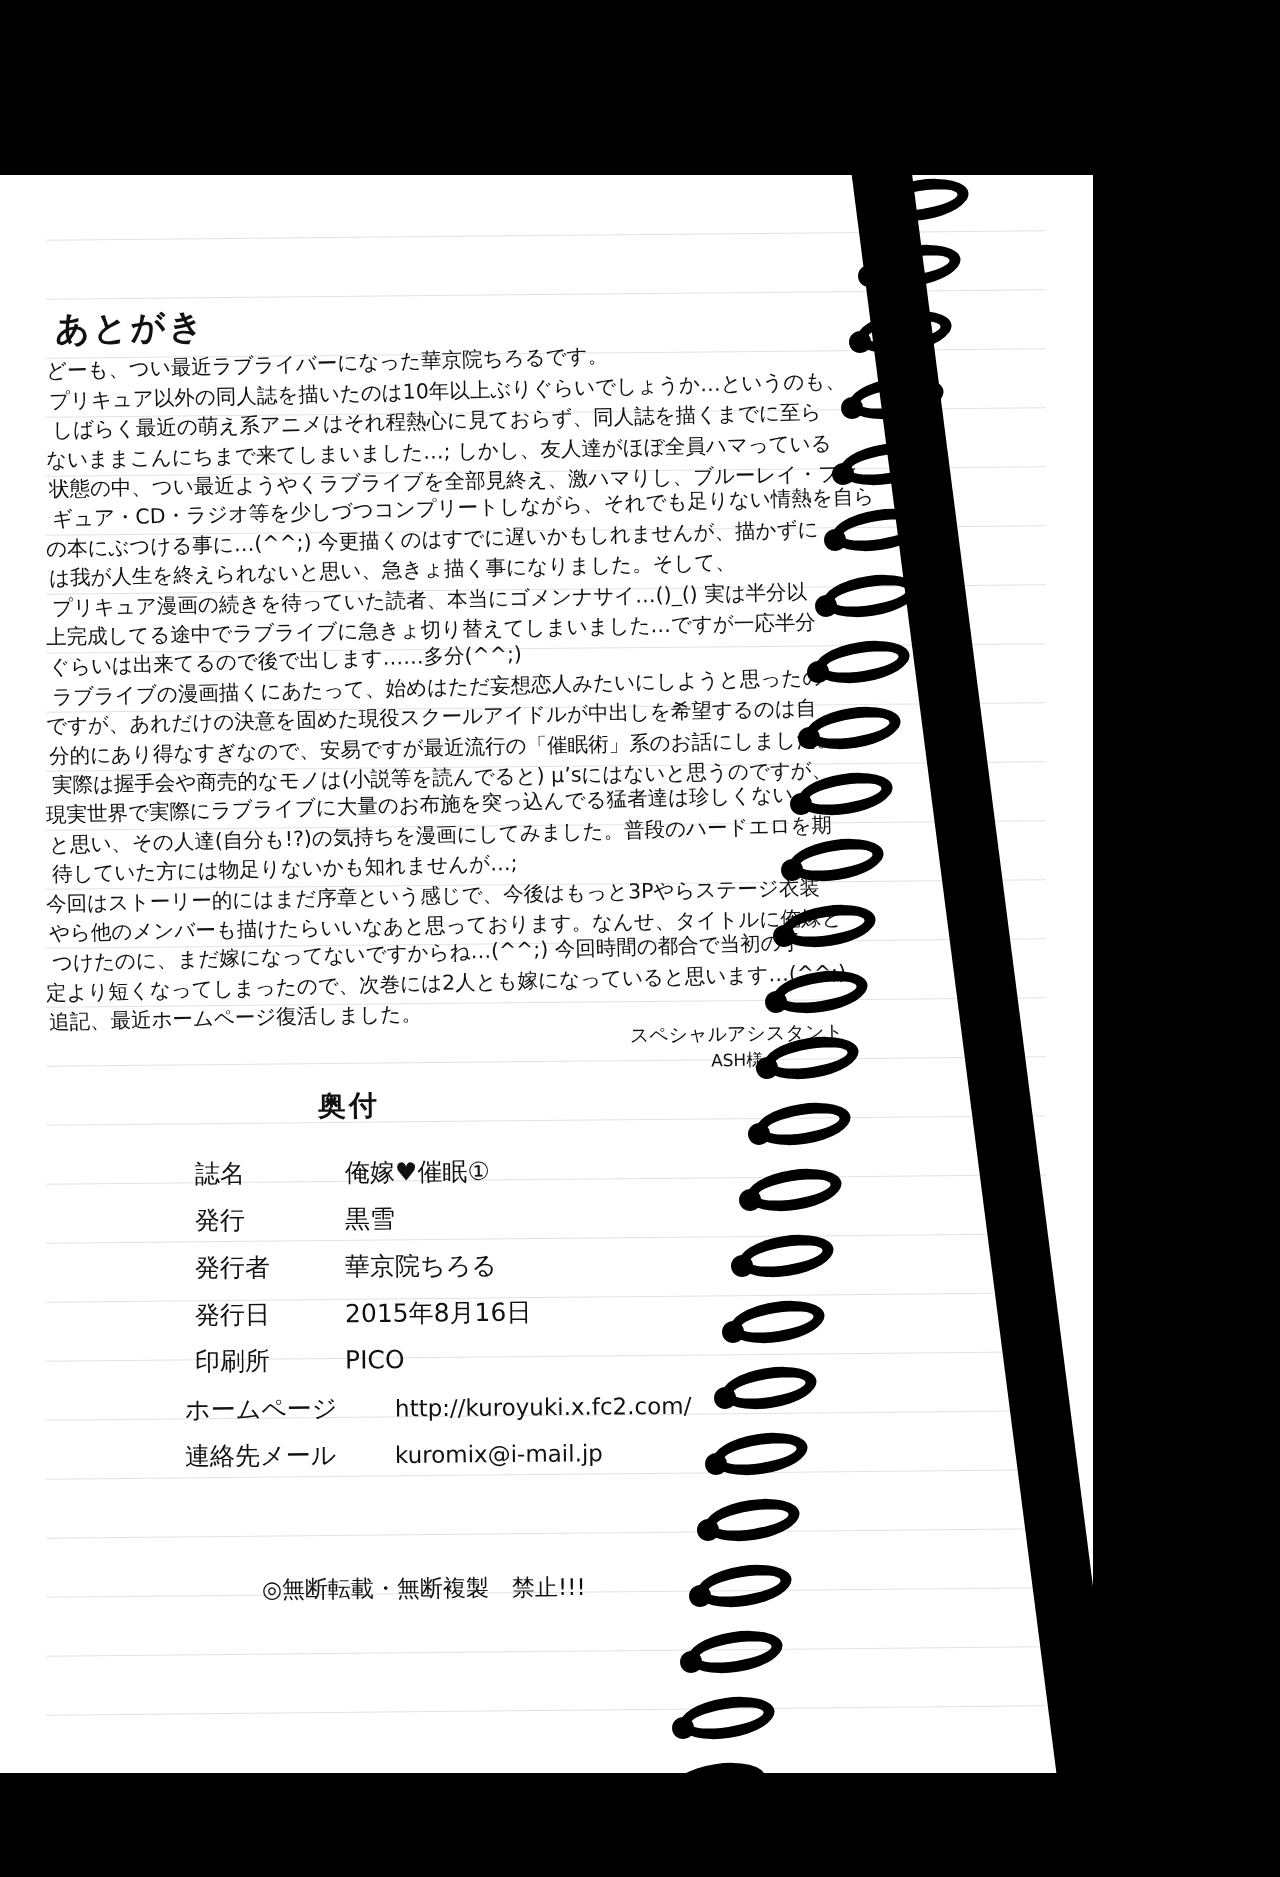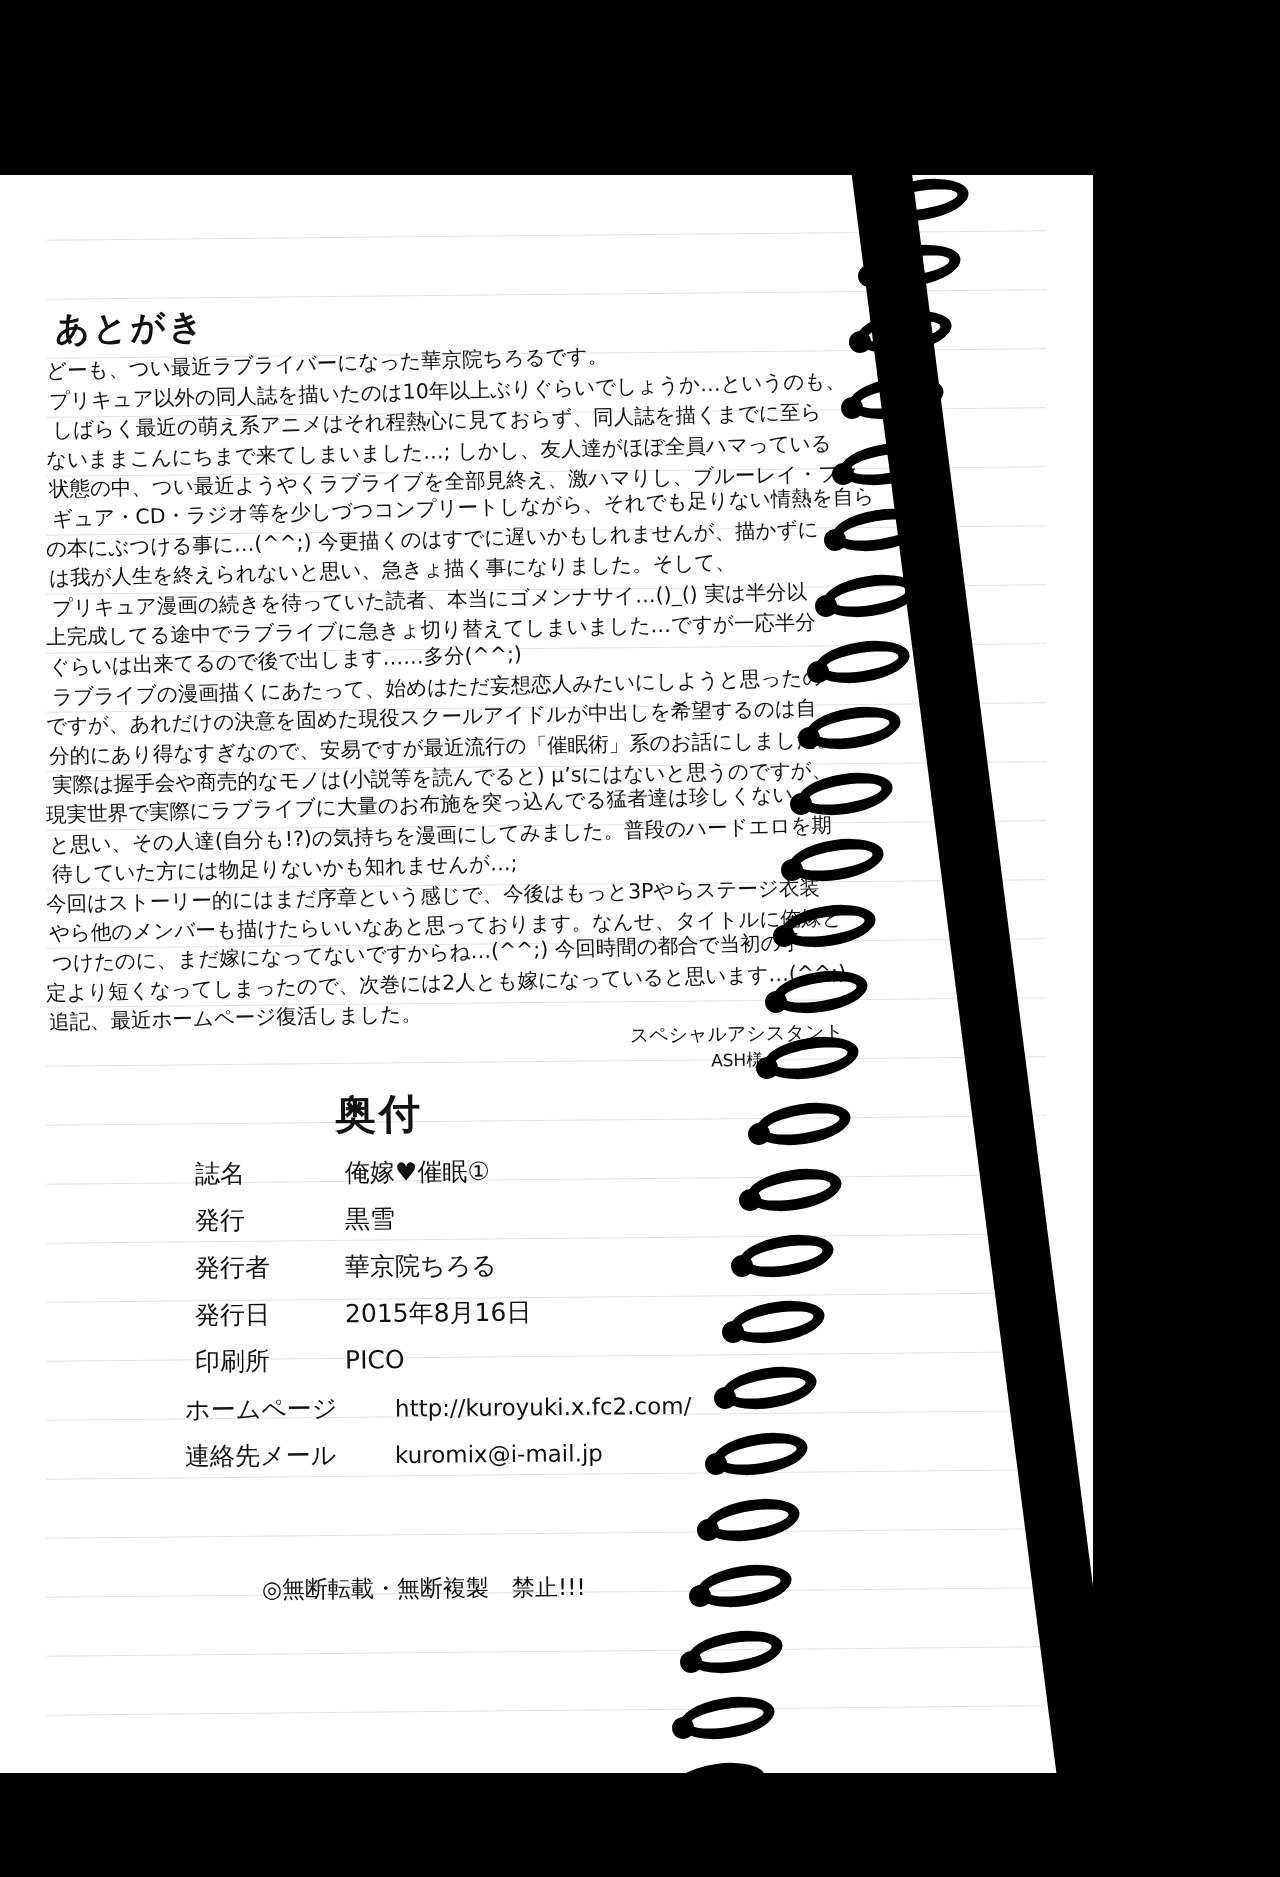--- a/index.html
+++ b/index.html
@@ -113,23 +113,23 @@
     color: #111;
     letter-spacing: 3px;
   }
   #atogaki-heading {
     left: 55px;
     top: 130px;
     font-size: 34px;
     transform: rotate(-1.2deg);
   }
   #okuzuke-heading {
-    left: 335px;
+    left: 318px;
     top: 912px;
-    font-size: 41px;
+    font-size: 28px;
     transform: rotate(-0.6deg);
   }
 
   
   #afterword {
     position: absolute;
     left: 40px;
     top: 182px;
     width: 790px;
     height: 680px;

